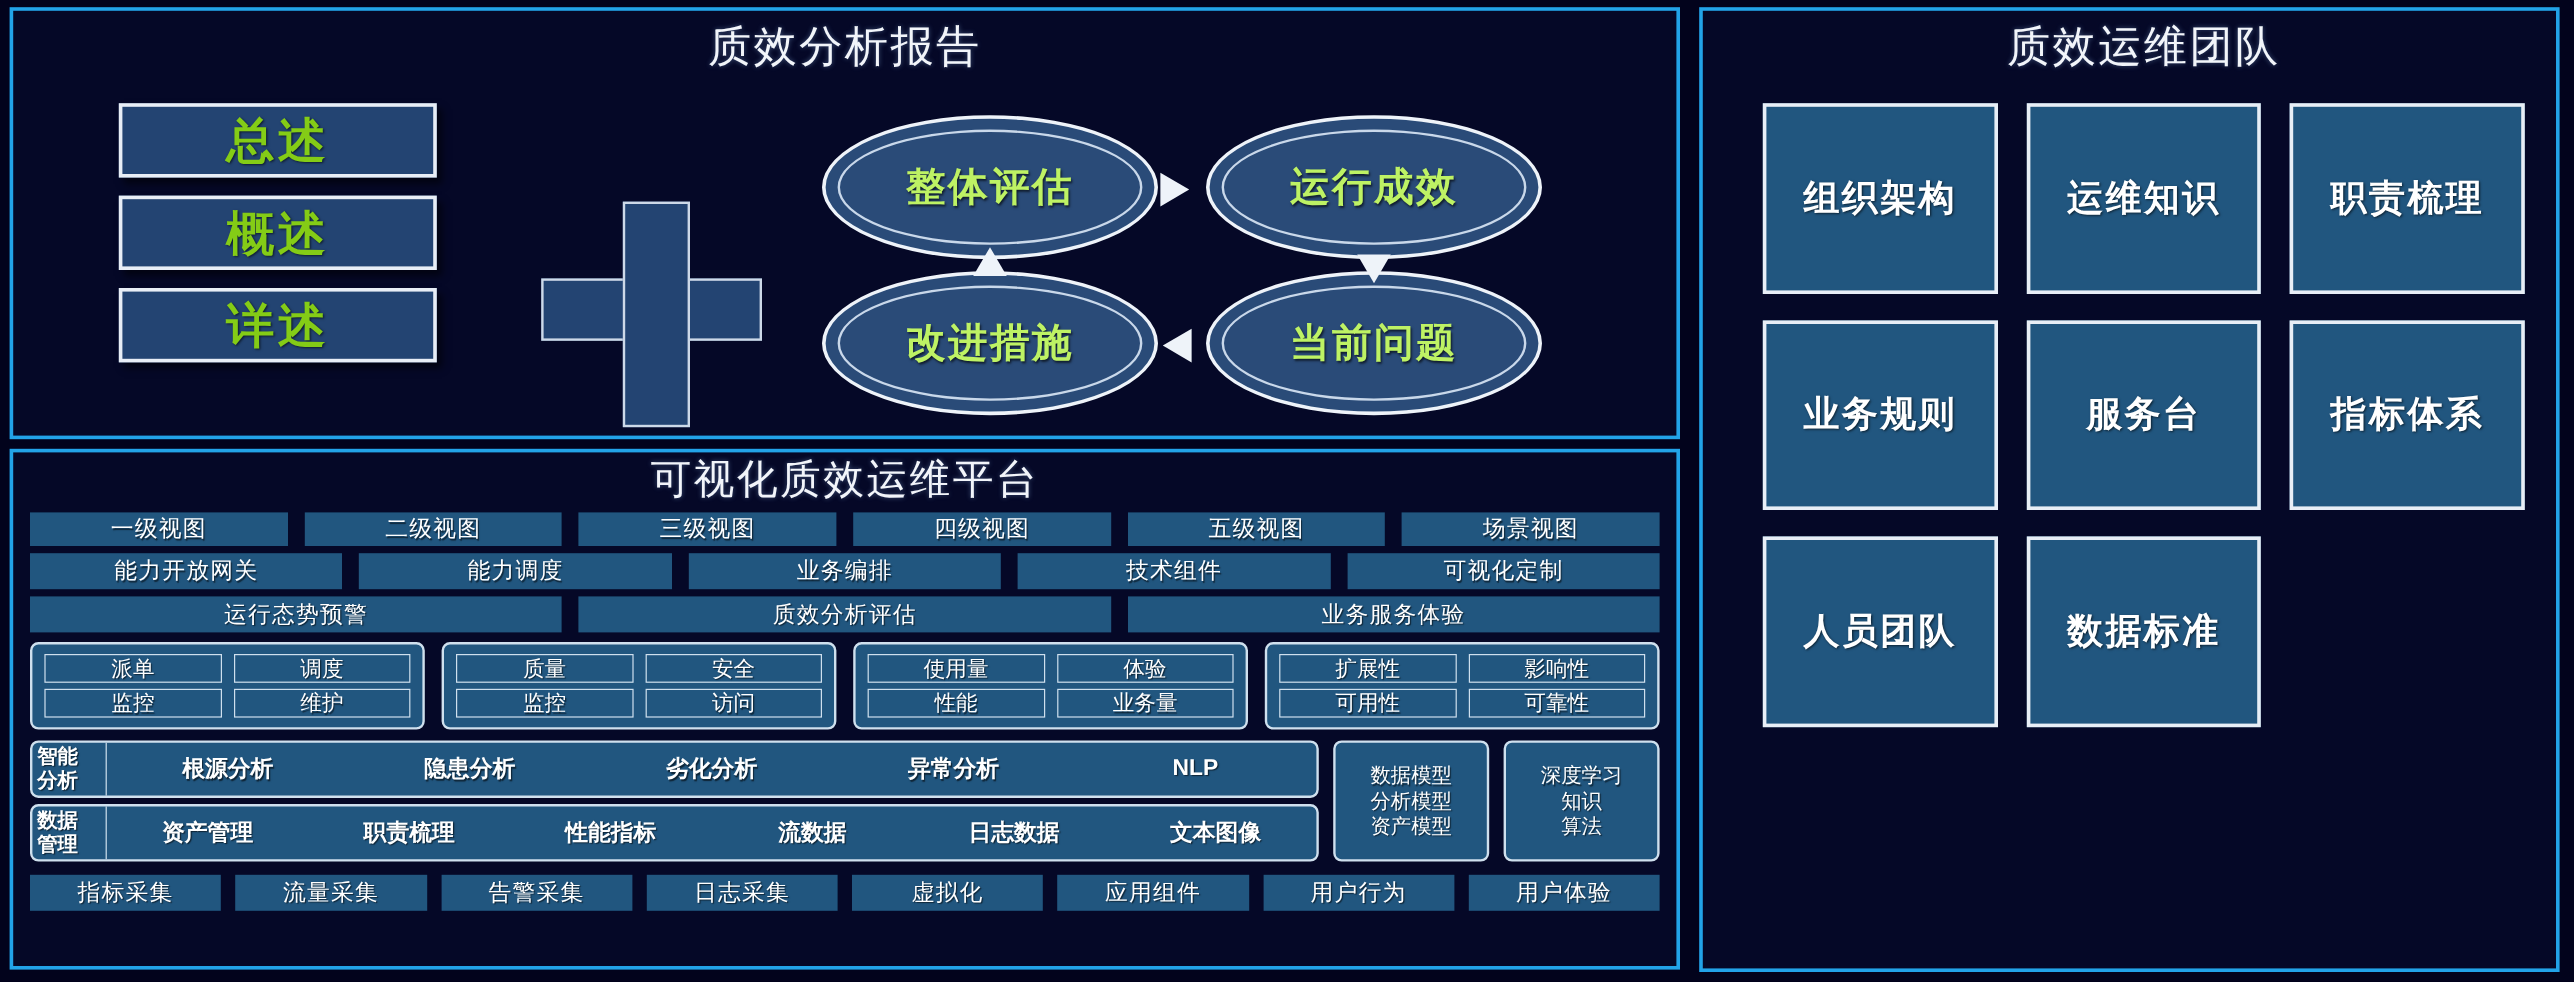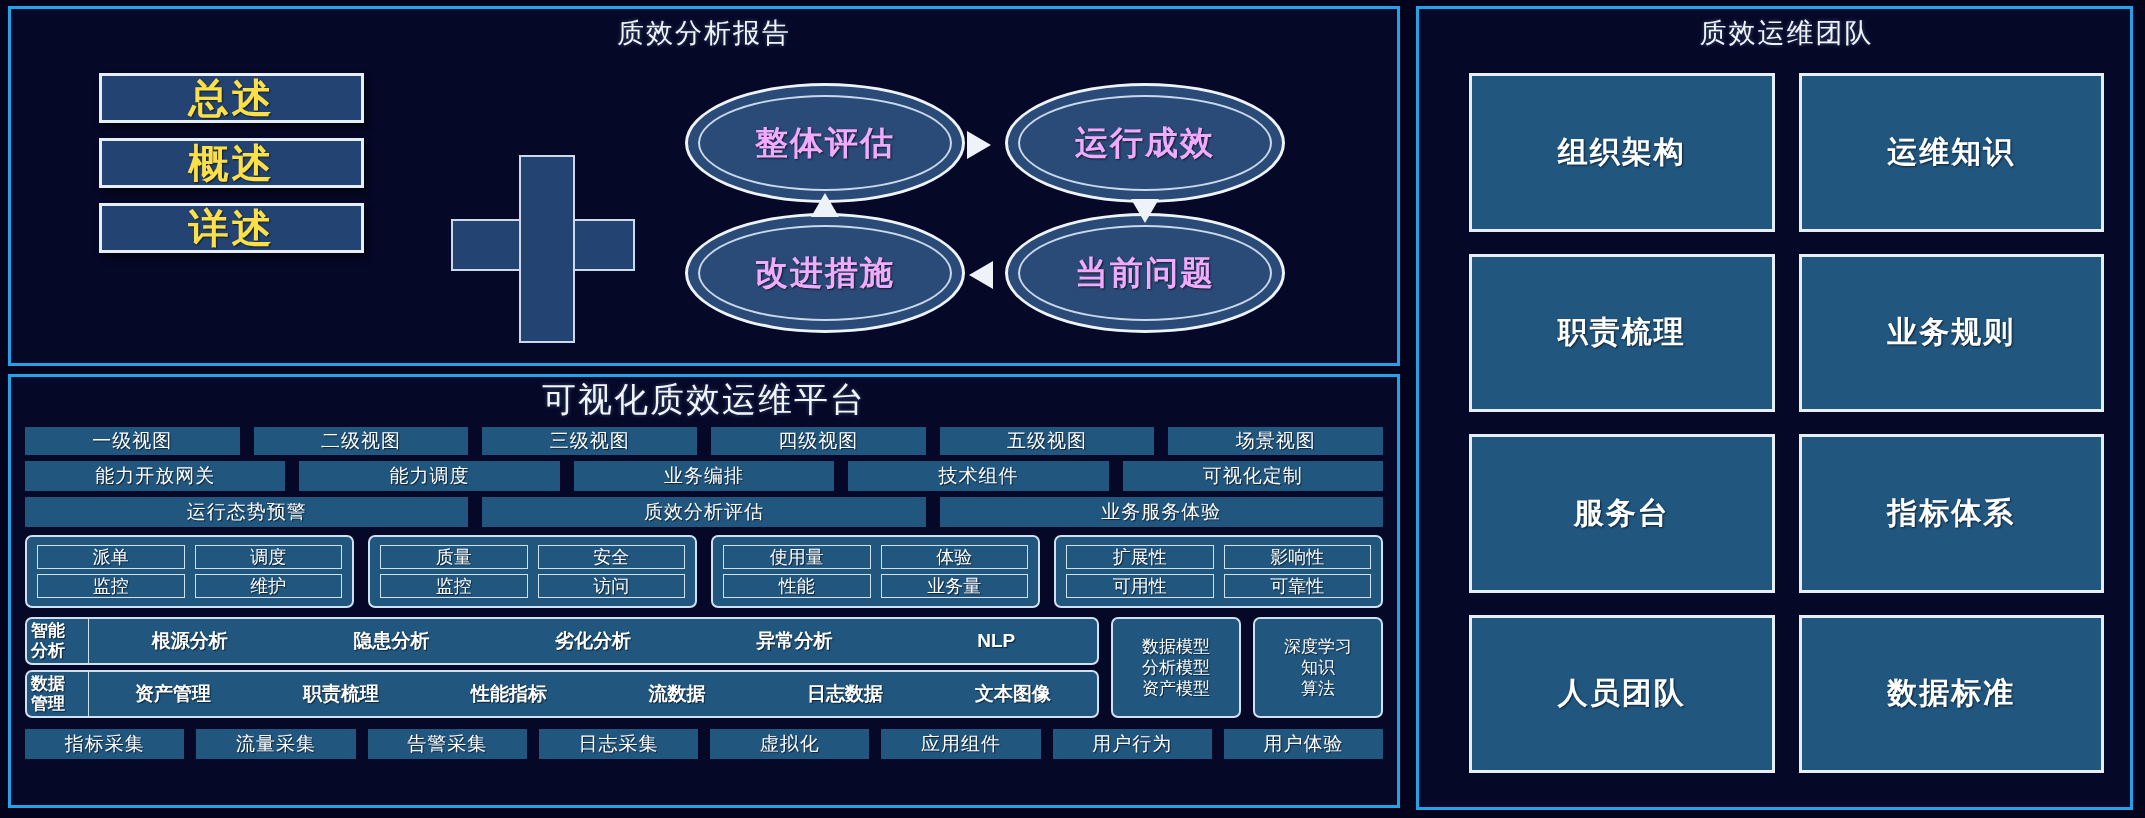--- a/index.html
+++ b/index.html
@@ -22,41 +22,41 @@
 
   .panel {
     border: 3px solid #22a3e8;
     background: #050827;
     position: relative;
   }
   .panel-title {
     text-align: center;
     color: #f2f5fa;
     font-family: "Liberation Serif", "DejaVu Serif", serif;
-    font-size: 27px;
+    font-size: 36px;
     letter-spacing: 2px;
     padding-top: 6px;
     font-weight: 400;
     text-shadow: 0 0 4px rgba(140,180,230,.45);
   }
 
   
   .report-panel { height: 360px; }
   .report-body { position: relative; height: 300px; }
 
   .stack {
     position: absolute; left: 88px; top: 22px;
     display: flex; flex-direction: column; gap: 15px;
   }
   .stack-box {
-    width: 265px; height: 50px;
+    width: 265px; height: 62px;
     background: #234472;
     border: 3px solid #e8eef6;
     display: flex; align-items: center; justify-content: center;
-    color: #fde047;
+    color: #84cc16;
     font-size: 40px; font-weight: bold; letter-spacing: 3px;
     box-shadow: 4px 5px 6px rgba(0,0,0,.55);
     text-shadow: 1px 1px 2px rgba(0,0,0,.6);
   }
 
   .plus {
     position: absolute; left: 440px; top: 168px;
     width: 184px; height: 52px;
     background: #234472; border: 2px solid #cdd9e8;
   }
@@ -76,21 +76,21 @@
     display: flex; align-items: center; justify-content: center;
     box-shadow: 0 0 0 1px rgba(0,0,0,0);
   }
   .ell .inner-ring {
     position: absolute; left: 10px; top: 9px; right: 10px; bottom: 9px;
     border: 2px solid #c9d8ea; border-radius: 50%;
     pointer-events: none;
   }
   .ell span {
     position: relative; z-index: 2;
-    color: #f0abfc; font-size: 33px; font-weight: bold; letter-spacing: 2px;
+    color: #bef264; font-size: 33px; font-weight: bold; letter-spacing: 2px;
     text-shadow: 1px 1px 2px rgba(0,0,0,.65);
   }
   .ell-1 { left: 14px;  top: 22px; }
   .ell-2 { left: 334px; top: 22px; }
   .ell-3 { left: 14px;  top: 152px; }
   .ell-4 { left: 334px; top: 152px; }
 
   .arrow { position: absolute; z-index: 3; width: 0; height: 0; }
   .a-right { left: 296px; top: 70px;  border-top: 14px solid transparent; border-bottom: 14px solid transparent; border-left: 24px solid #eef3f9; }
   .a-down  { left: 460px; top: 138px; border-left: 14px solid transparent; border-right: 14px solid transparent; border-top: 24px solid #eef3f9; }
@@ -167,21 +167,21 @@
     display: flex; flex-direction: column; align-items: center; justify-content: center;
     text-shadow: 1px 1px 1px rgba(0,0,0,.6);
   }
   .row-collect { display: flex; gap: 12px; margin-top: 5px; }
   .row-collect .chip { flex: 1; height: 30px; font-size: 19px; }
 
   
   .team-panel { height: 100%; padding-left: 24px; }
   .team-grid {
     display: grid;
-    grid-template-columns: 1fr 1fr;
+    grid-template-columns: 1fr 1fr 1fr;
     grid-template-rows: repeat(4, 1fr);
     gap: 22px 24px;
     padding: 22px 26px 20px 26px;
     height: calc(100% - 56px);
   }
   .team-box {
     background: #21567f;
     border: 3px solid #e8eef6;
     display: flex; align-items: center; justify-content: center;
     color: #ffffff;

